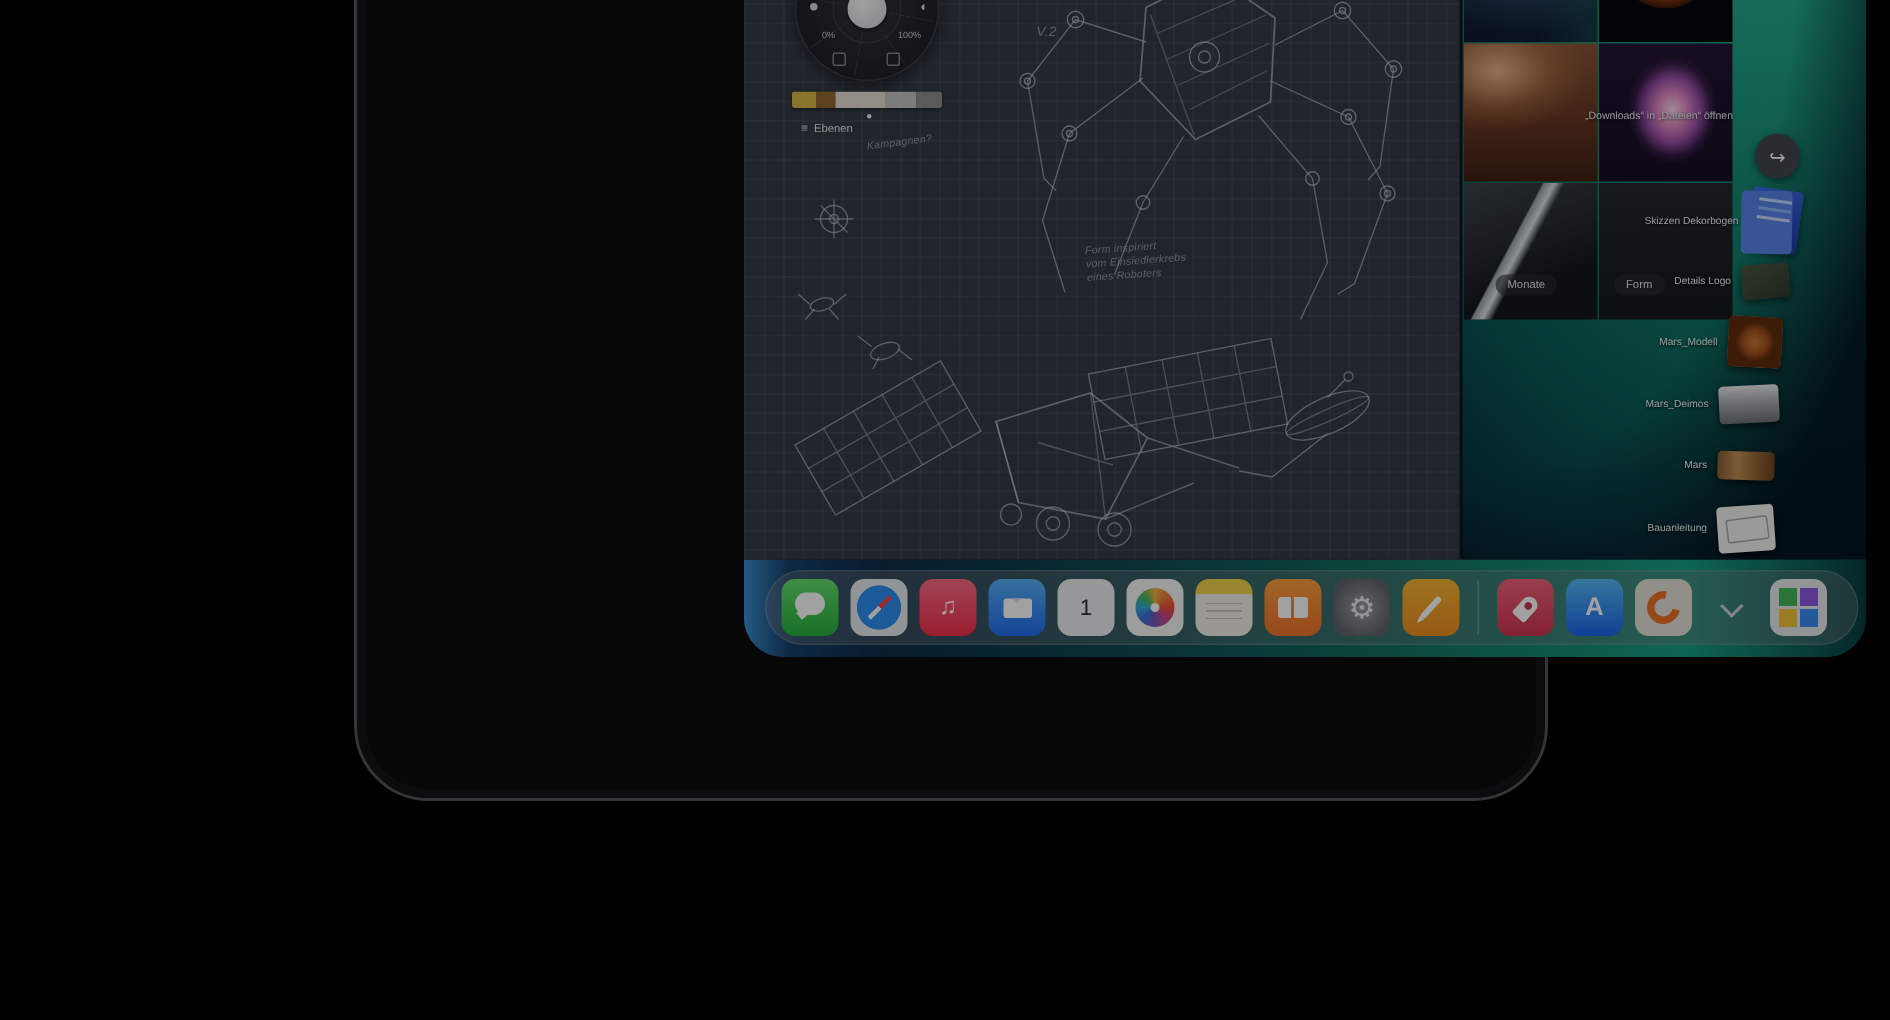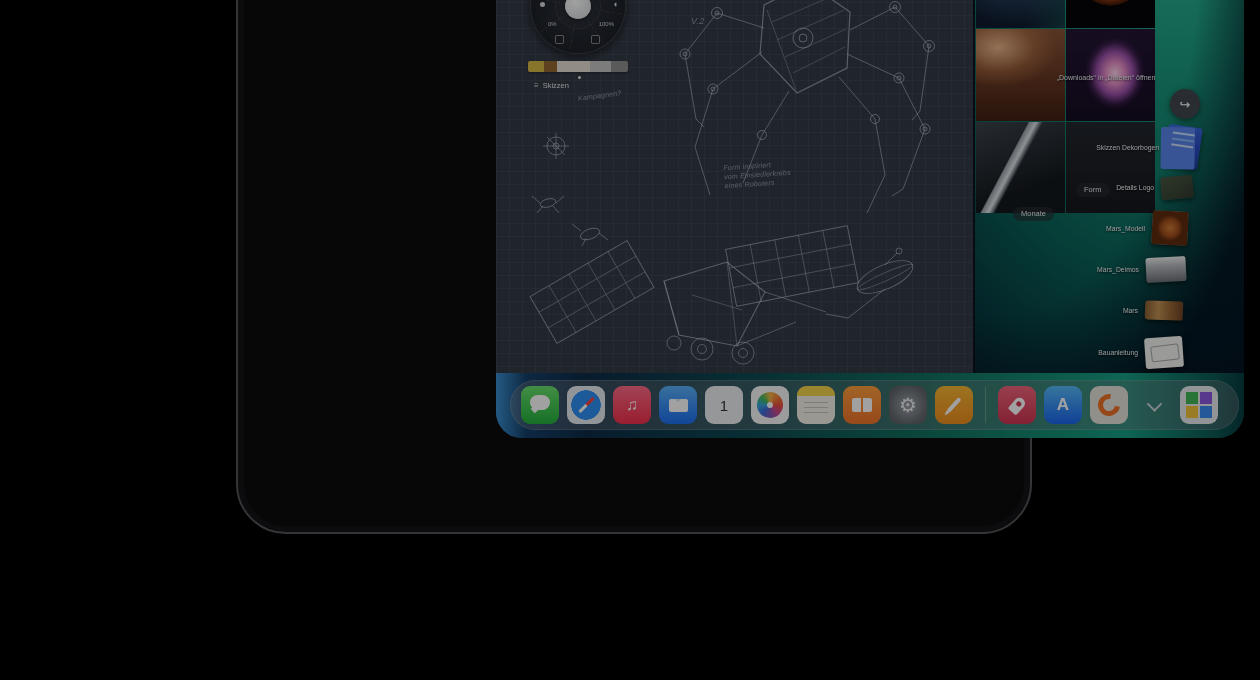--- a/index.html
+++ b/index.html
@@ -71,21 +71,21 @@
     background-image:radial-gradient(circle 35px at 50% 47%,#ff9a52 0%,#e06a2a 45%,#8a3a14 78%,#3a1606 96%,transparent 97%);}
   .p-surface{background-image:radial-gradient(60px 40px at 25% 20%,#e8b48a 0%,rgba(200,130,80,.4) 60%,transparent 100%),
     linear-gradient(180deg,#8a5538 0%,#6a3a24 50%,#401f12 100%);}
   .p-orion{background-image:radial-gradient(30px 36px at 55% 48%,#ffd8ee 0%,#e890c8 30%,#9a50a8 60%,rgba(80,40,100,.5) 85%,transparent 100%),
     linear-gradient(180deg,#241535 0%,#150d22 100%);}
   .p-probe{background-image:linear-gradient(118deg,transparent 38%,#9aa4ac 39%,#e0e6ea 44%,#707a82 47%,transparent 49%),
     linear-gradient(160deg,#3c444c 0%,#14181d 70%);}
   .p-dark{background:linear-gradient(180deg,#23272e,#15181d);}
   .seg{position:absolute;font-size:7.5px;color:#e3e6ea;background:rgba(40,44,50,.62);
     padding:2px 8px 3px;border-radius:10px;z-index:3;}
-  .seg-monate{left:38px;top:261px;margin-top:24px;}
+  .seg-monate{left:22px;top:261px;}
   .seg-alle{left:101px;top:261px;}
 
   .toast{position:absolute;left:18px;top:152px;width:226px;text-align:center;font-size:7px;color:#eceff2;
     text-shadow:0 1px 2px rgba(0,0,0,.8);z-index:8;}
   .share-badge{position:absolute;right:44px;top:167px;width:30px;height:30px;border-radius:50%;
     background:#41464d;display:flex;align-items:center;justify-content:center;
     box-shadow:0 2px 6px rgba(0,0,0,.5);z-index:9;}
   .share-badge span{color:#fff;font-size:13px;line-height:1;}
 
   .drow{position:absolute;display:flex;align-items:center;gap:7px;z-index:8;}
@@ -268,21 +268,21 @@
           <span class="sw sw1" style="background:#d8b947"></span>
           <span class="sw sw2" style="background:#96682e"></span>
           <span class="sw sw3" style="background:#e6e0d4"></span>
           <span class="sw sw4" style="background:#c4c4c4"></span>
           <span class="sw sw5" style="background:#8f8f8f"></span>
         </div>
         <span class="sw-ind"></span>
 
         <div class="layers">
           <span class="tb-ic">≡</span>
-          <span>Skizzen</span>
+          <span>Ebenen</span>
         </div>
       </div>
 
       <div class="pane-right">
         <div class="corner-shade"></div>
 
         <div class="photo-grid">
           <div class="ptile p-nebula"></div>
           <div class="ptile p-mars"></div>
           <div class="ptile p-surface"></div>

